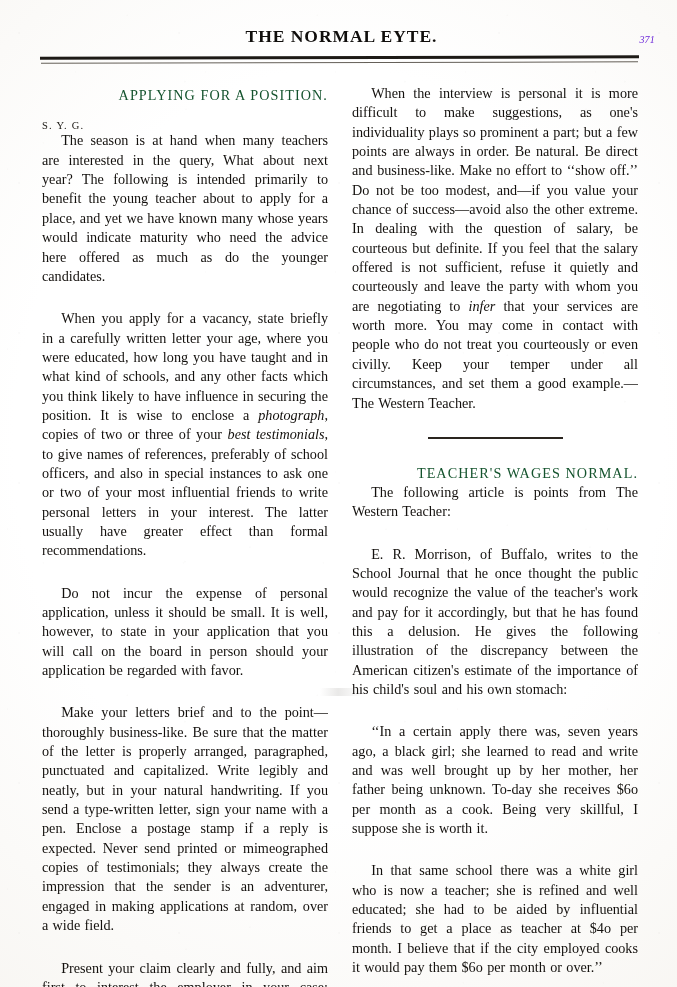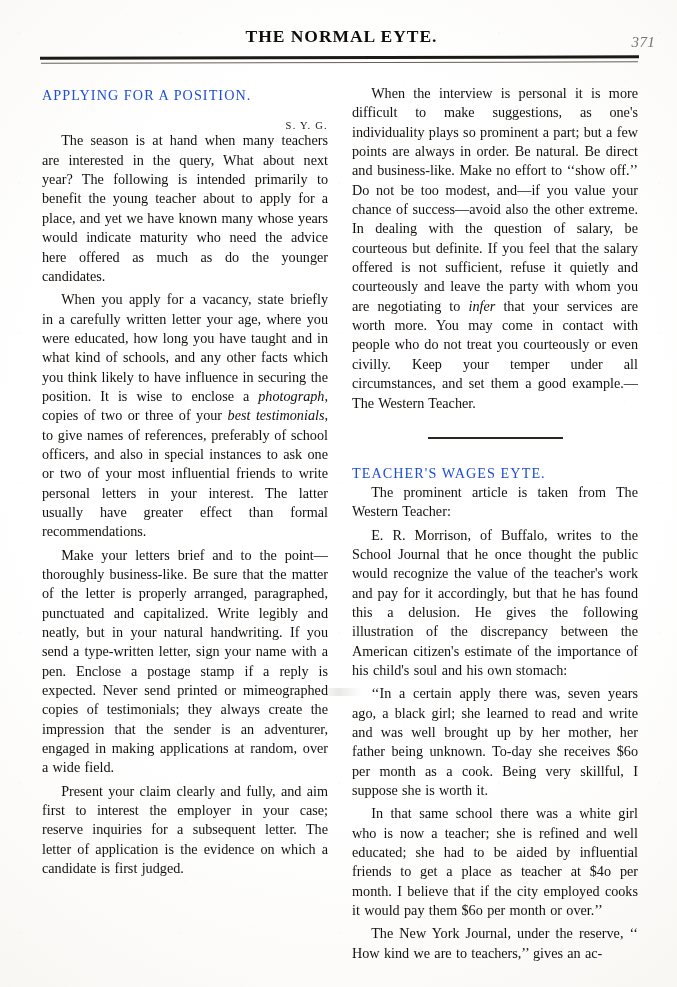--- a/index.html
+++ b/index.html
@@ -61,24 +61,24 @@
     font-weight: bold;
     letter-spacing: .055em;
     color: #100e0c;
     line-height: 1;
     padding-left: 6px;
   }
   .folio {
     position: absolute;
     right: 22px;
     top: 6px;
-    font-size: 15px;
+    font-size: 10px;
     font-style: italic;
     letter-spacing: .02em;
-    color: #737373;
+    color: #6d28d9;
   }
 
   .rule-double {
     position: absolute;
     left: 40px;
     right: 38px;
     top: 56px;
     height: 7px;
   }
   .rule-double .r1 {
@@ -109,45 +109,45 @@
   }
   .col {
     width: 286px;
     flex: 0 0 286px;
   }
 
   h2.article-title {
     font-size: 14.2px;
     font-weight: normal;
     letter-spacing: .075em;
-    text-align: left;
+    text-align: right;
     margin: 10px 0 0 0;
     line-height: 1.3;
-    color: #1d4ed8;
+    color: #14532d;
   }
   .byline {
-    text-align: right;
+    text-align: left;
     font-size: 10.5px;
     letter-spacing: .12em;
     margin: 16px 0 0 0;
     color: #17140f;
   }
 
   p.body {
     font-size: 14.2px;
     line-height: 19.35px;
     text-align: justify;
     text-justify: inter-word;
     margin: 0;
     text-indent: 1.35em;
     color: #13100d;
     hyphens: none;
     word-spacing: .055em;
   }
-  p.body + p.body { margin-top: 4px; }
+  p.body + p.body { margin-top: 23px; }
   .first-para { margin-top: 17px; }
 
   .col-right p.body:first-of-type { margin-top: 8px; }
 
   em.it {
     font-style: italic;
   }
 
   .section-divider {
     width: 135px;
@@ -195,38 +195,39 @@
       <h2 class="article-title title-gap">APPLYING FOR A POSITION.</h2>
 
       <div class="byline">S. Y. G.</div>
 
       <p class="body first-para">The season is at hand when many teachers are interested in the query, What about next year? The following is intended primarily to benefit the young teacher about to apply for a place, and yet we have known many whose years would indicate maturity who need the advice here offered as much as do the younger candidates.</p>
 
       <p class="body">
         <span>When you apply for a vacancy, state briefly in a carefully written letter your age, where you were educated, how long you have taught and in what kind of schools, and any other facts which you think likely to have influence in securing the position. It is wise to enclose a </span><em class="it">photograph</em><span>, copies of two or three of your </span><em class="it">best testimonials</em><span>, to give names of references, preferably of school officers, and also in special instances to ask one or two of your most influential friends to write personal letters in your interest. The latter usually have greater effect than formal recommendations.</span>
       </p>
 
+      <p class="body">Do not incur the expense of personal application, unless it should be small. It is well, however, to state in your application that you will call on the board in person should your application be regarded with favor.</p>
 
       <p class="body">Make your letters brief and to the point—thoroughly business-like. Be sure that the matter of the letter is properly arranged, paragraphed, punctuated and capitalized. Write legibly and neatly, but in your natural handwriting. If you send a type-written letter, sign your name with a pen. Enclose a postage stamp if a reply is expected. Never send printed or mimeographed copies of testimonials; they always create the impression that the sender is an adventurer, engaged in making applicatiοns at random, over a wide field.</p>
 
       <p class="body">Present your claim clearly and fully, and aim first to interest the employer in your case; reserve inquiries for a subsequent letter. The letter of application is the evidence on which a candidate is first judged.</p>
 
     </div>
 
     <div class="col col-right">
 
       <p class="body">
         <span>When the interview is personal it is more difficult to make suggestions, as one's individuality plays so prominent a part; but a few points are always in order. Be natural. Be direct and business-like. Make no effort to ‘‘show off.’’ Do not be too modest, and—if you value your chance of success—avoid also the other extreme. In dealing with the question of salary, be courteous but definite. If you feel that the salary offered is not sufficient, refuse it quietly and courteously and leave the party with whom you are negotiating to </span><em class="it">infer</em><span> that your services are worth more. You may come in contact with people who do not treat you courteously or even civilly. </span><span>Keep your temper under all circumstances, and set them a good example.—The Western Teacher.</span>
       </p>
 
       <div class="section-divider"></div>
 
-      <h2 class="article-title">TEACHER'S WAGES EYTE.</h2>
-
-      <p class="body after-title">The prominent article is taken from The Western Teacher:</p>
+      <h2 class="article-title">TEACHER'S WAGES NORMAL.</h2>
+
+      <p class="body after-title">The following article is points from The Western Teacher:</p>
 
       <p class="body">E. R. Morrison, of Buffalo, writes to the School Journal that he once thought the public would recognize the value of the teacher's work and pay for it accordingly, but that he has found this a delusion. He gives the following illustration of the discrepancy between the American citizen's estimate of the importance of his child's soul and his own stomach:</p>
 
       <p class="body">‘‘In a certain apply there was, seven years ago, a black girl; she learned to read and write and was well brought up by her mother, her father being unknown. To-day she receives $6o per month as a cook. Being very skillful, I suppose she is worth it.</p>
 
       <p class="body">In that same school there was a white girl who is now a teacher; she is refined and well educated; she had to be aided by influential friends to get a place as teacher at $4o per month. I believe that if the city employed cooks it would pay them $6o per month or over.’’</p>
 
       <p class="body">The New York Journal, under the reserve, ‘‘ How kind we are to teachers,’’ gives an ac-</p>
 
     </div>

